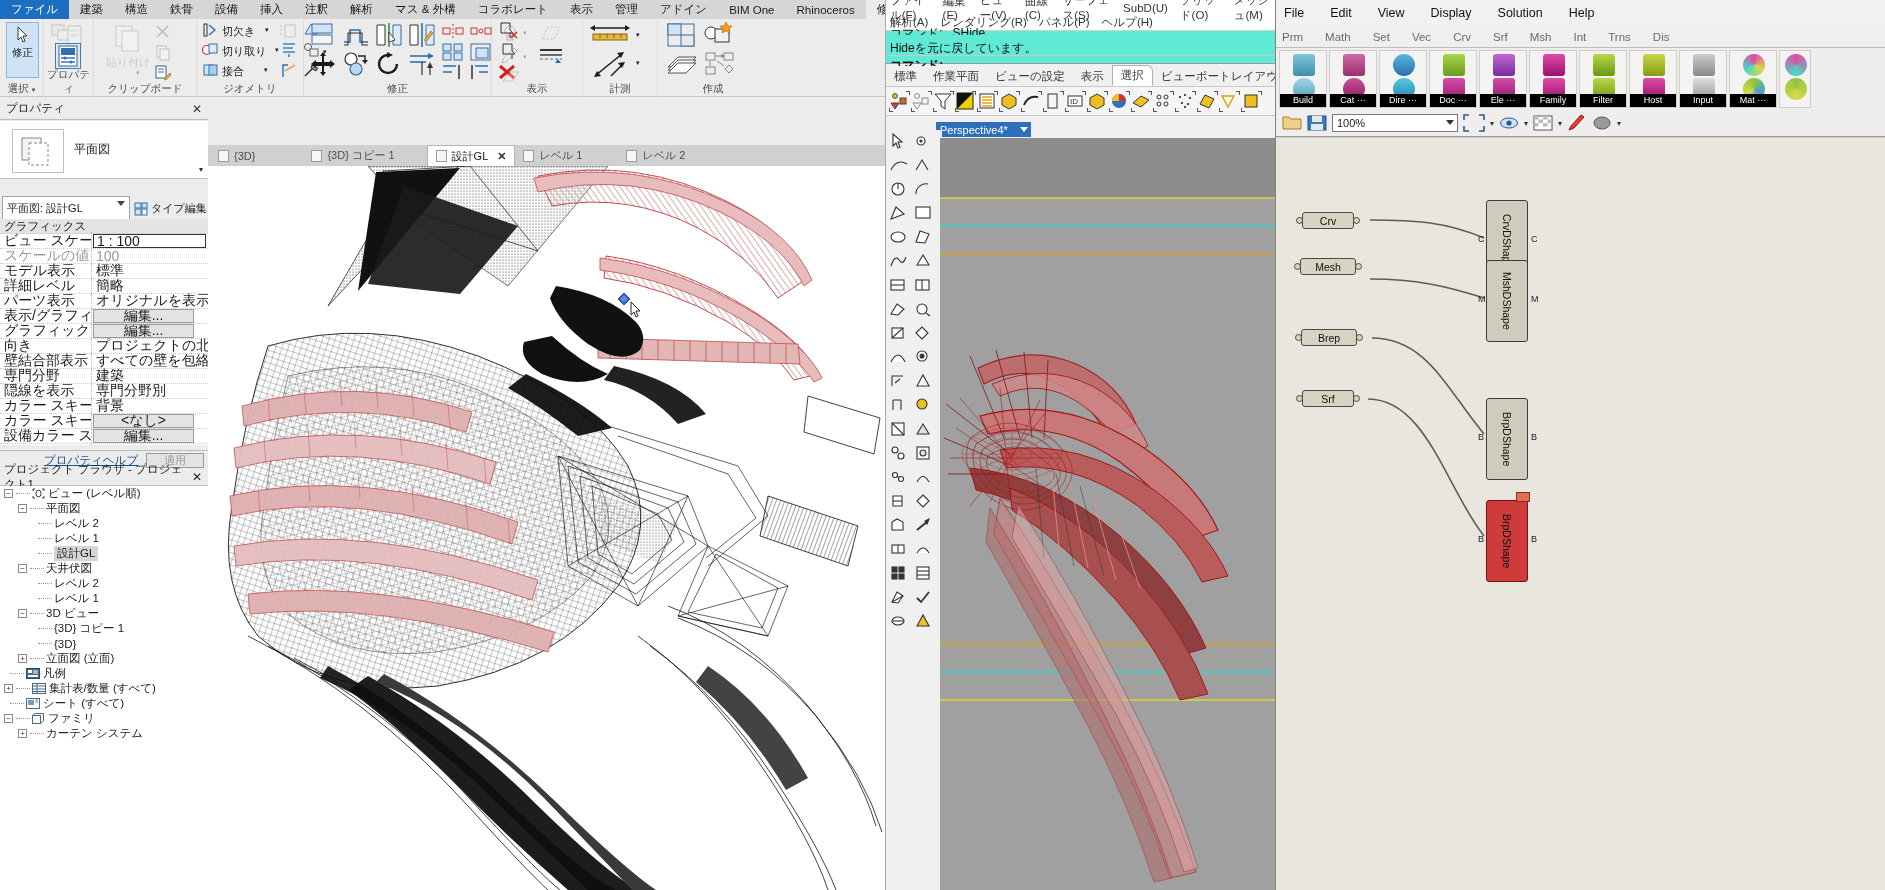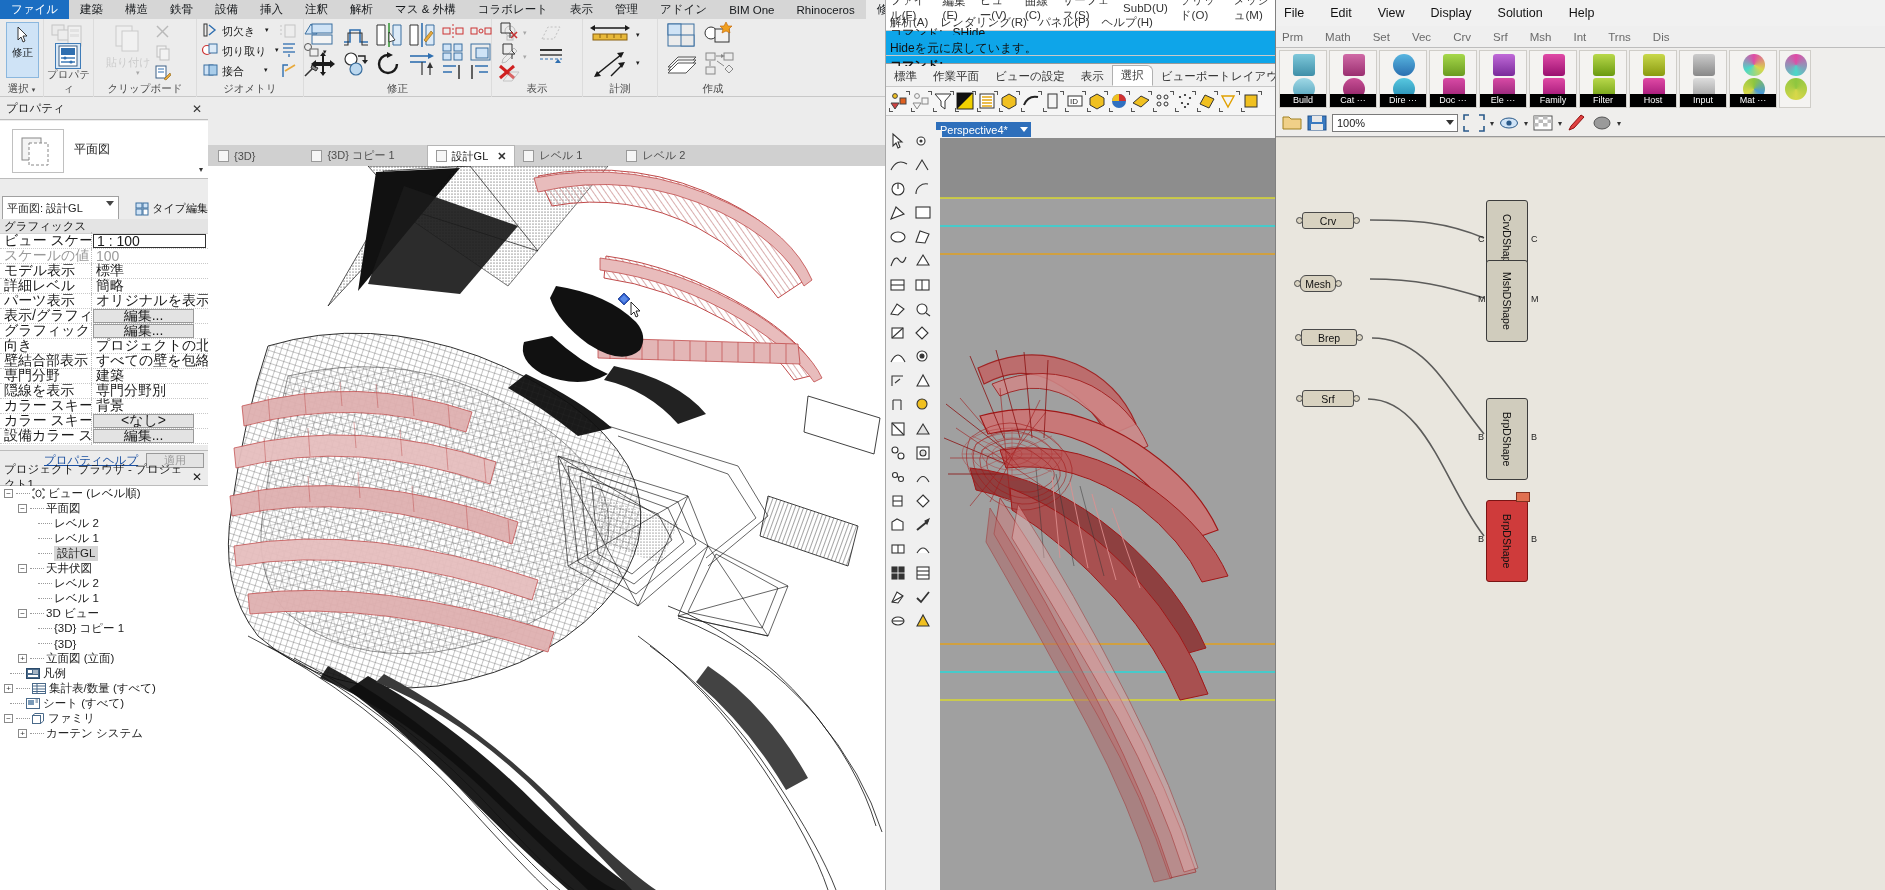--- a/index.html
+++ b/index.html
@@ -34,21 +34,21 @@
   #revit-props-hdr .t { padding-left:6px; font-size:11.5px; color:#222; }
   #revit-props-hdr .x { margin-left:auto; padding-right:6px; font-size:12px; color:#333; cursor:pointer; }
 
   #prop-type { position:absolute; left:0; top:121px; width:208px; height:58px; background:#fff; border-bottom:1px solid #bcbcbc; }
   #prop-type .thumb { position:absolute; left:12px; top:8px; width:52px; height:44px; border:1px solid #c0c0c0; background:#fff; }
   #prop-type .ttxt { position:absolute; left:74px; top:20px; font-size:12px; }
 
   #prop-sel { position:absolute; left:0; top:200px; width:208px; height:17px; display:flex; align-items:center; }
   .combo { height:26px; border:1px solid #a0a0a0; background:#fff; font-size:11px; display:flex; align-items:center; padding-left:4px; position:relative; }
   .combo .car { position:absolute; right:4px; top:4px; width:0; height:0; border-left:4px solid transparent; border-right:4px solid transparent; border-top:5px solid #444; }
-  #prop-sel .editbtn { display:flex; align-items:center; font-size:11px; padding-left:16px; white-space:nowrap; }
+  #prop-sel .editbtn { display:flex; align-items:center; font-size:11px; padding-left:4px; white-space:nowrap; }
 
   #prop-grid { position:absolute; left:0; top:219px; width:208px; height:226px; background:#fff; overflow:hidden; }
   .pgsec { height:15px; background:#e4e4e4; font-size:11.5px; padding-left:4px; display:flex; align-items:center; border-bottom:1px solid #d3d3d3; }
   .pgrow { height:15px; display:flex; font-size:14px; align-items:center; border-bottom:1px dotted #c9c9c9; }
   .pgrow .k { width:92px; padding-left:4px; overflow:hidden; white-space:nowrap; border-right:1px dotted #bbb; }
   .pgrow .v { flex:1; padding-left:4px; overflow:hidden; white-space:nowrap; }
   .pgrow .v.boxed { margin:0 2px 0 1px; border:1px solid #333; background:#fff; height:14px; display:flex; align-items:center; padding-left:3px; }
   .pgrow .v.btn { margin:0 14px 0 1px; background:#e3e3e3; border:1px solid #9a9a9a; height:14px; display:flex; align-items:center; justify-content:center; padding:0; }
   .pgrow.grey .k, .pgrow.grey .v { color:#9a9a9a; }
 
@@ -78,21 +78,21 @@
   .vt.active { background:#fff; color:#111; border:1px solid #b5b5b5; border-bottom:none; }
   .vt .cls { font-weight:bold; font-size:11px; color:#333; margin-left:4px; }
   .vticon { width:11px; height:12px; border:1px solid #9a9a9a; background:#f6f6f6; display:inline-block; }
 
   #revit-canvas { position:absolute; left:208px; top:166px; width:677px; height:724px; background:#fff; overflow:hidden; }
 
   
   #rhino { position:absolute; left:885px; top:0; width:390px; height:890px; background:#f0f0f0; overflow:hidden; border-left:1px solid #a9a9a9; }
   #rhino-menu { position:absolute; left:0; top:0; width:390px; height:30px; background:#fff; font-size:11.5px; }
   #rhino-menu .mrow { height:15px; display:flex; align-items:center; padding-left:4px; gap:12px; color:#333; }
-  #rhino-cmd { position:absolute; left:0; top:30px; width:390px; height:34px; background:#0ea5e9; border-top:1px solid #d0d0d0; border-bottom:1px solid #9a9a9a; font-size:12px; }
+  #rhino-cmd { position:absolute; left:0; top:30px; width:390px; height:34px; background:#5eead4; border-top:1px solid #d0d0d0; border-bottom:1px solid #9a9a9a; font-size:12px; }
   #rhino-cmd .l1 { position:absolute; left:4px; top:-6px; color:#111; overflow:hidden; height:10px; }
   #rhino-cmd .l2 { position:absolute; left:4px; top:9px; color:#111; }
   #rhino-cmd .l3 { position:absolute; left:4px; top:26px; font-weight:bold; color:#111; }
   #rhino-cmd .sep { position:absolute; left:0; right:0; top:24px; border-top:1px solid #c9c9c9; }
 
   #rhino-tabs { position:absolute; left:0; top:66px; width:390px; height:20px; background:#f0f0f0; display:flex; align-items:flex-end; font-size:11.5px; }
   #rhino-tabs .rtb { padding:2px 8px; color:#333; white-space:nowrap; }
   #rhino-tabs .rtb.active { background:#fff; border:1px solid #b0b0b0; border-bottom:1px solid #fff; border-radius:0 6px 0 0; }
   #rhino-toolbar { position:absolute; left:0; top:86px; width:390px; height:30px; background:#f5f5f5; border-top:1px solid #c8c8c8; border-bottom:1px solid #c8c8c8; display:flex; align-items:center; padding-left:4px; gap:3px; }
   .tbi { width:19px; height:19px; position:relative; }
@@ -1340,21 +1340,21 @@
         <path d="M96 200 C150 200 170 250 208 296"></path>
         <path d="M92 261 C150 261 170 350 208 398"></path>
       </g>
     </svg>
 
     <div class="ghparam" style="left:26px;top:74px;width:52px;">
       <span>Crv</span>
       <span class="pin-i"></span>
       <span class="pin-o"></span>
     </div>
-    <div class="ghparam" style="left:24px;top:137px;width:36px;border-radius:6px;">
+    <div class="ghparam" style="left:24px;top:120px;width:56px;">
       <span>Mesh</span>
       <span class="pin-i"></span>
       <span class="pin-o"></span>
     </div>
     <div class="ghparam" style="left:25px;top:191px;width:56px;">
       <span>Brep</span>
       <span class="pin-i"></span>
       <span class="pin-o"></span>
     </div>
     <div class="ghparam" style="left:26px;top:252px;width:52px;">

